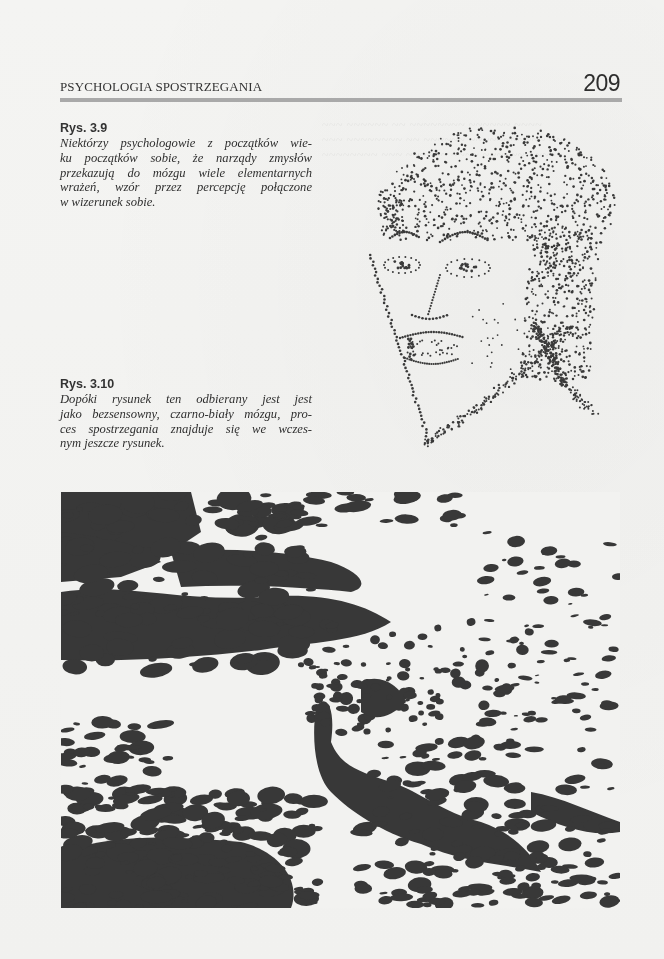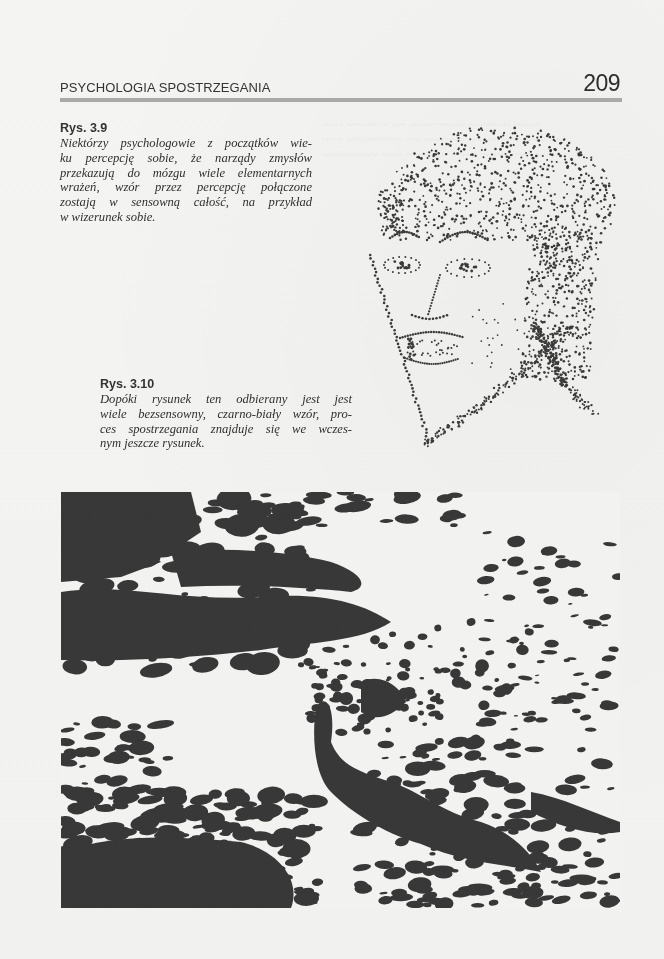--- a/index.html
+++ b/index.html
@@ -20,21 +20,21 @@
     position: absolute; color: rgba(0,0,0,0.06);
     font-family: "Liberation Serif", serif; font-size: 12px; line-height: 15px;
     left: 322px; top: 118px; width: 300px; white-space: pre; overflow: hidden;
     letter-spacing: 0.5px; filter: blur(0.4px);
   }
   .running-head {
     position: absolute; left: 60px; top: 78px; width: 562px; height: 24px;
   }
   .rh-title {
     position: absolute; left: 0; bottom: 7px;
-    font-family: Liberation Sans, sans-serif;
+    font-family: Liberation Serif, serif;
     font-size: 13px; letter-spacing: 0.1px; color: #333;
   }
   .rh-num {
     position: absolute; right: 2px; bottom: 5px;
     font-family: "Liberation Sans", "DejaVu Sans", sans-serif;
     font-size: 23px; color: #2e2e2e; letter-spacing: -0.5px;
   }
   .rh-rule {
     position: absolute; left: 0; right: 0; bottom: 0; height: 4px;
     background: #a9a9a9;
@@ -48,21 +48,21 @@
   }
   .cap-text {
     font-family: Liberation Serif, serif;
     font-style: italic; font-size: 12.6px; line-height: 14.8px; color: #2f2f2f;
     text-align: justify;
     margin-top: 0px;
   }
   .cap-text span { display: block; text-align: justify; text-align-last: justify; white-space: nowrap; }
   .cap-text span.last { text-align-last: left; }
   #cap1 { top: 121px; }
-  #cap2 { top: 377px; margin-left: 40px; }
+  #cap2 { top: 377px; }
   .face {
     position: absolute; left: 340px; top: 110px; width: 290px; height: 360px;
   }
   .dalmatian {
     position: absolute; left: 61px; top: 492px; width: 559px; height: 416px;
     background: #f2f2f0;
     overflow: hidden;
   }
 </style>
 </head>
@@ -77,33 +77,32 @@
   <div class="running-head">
     <span class="rh-title">PSYCHOLOGIA SPOSTRZEGANIA</span>
     <span class="rh-num">209</span>
     <div class="rh-rule"></div>
   </div>
 
   <div class="caption" id="cap1">
     <div class="cap-label">Rys. 3.9</div>
     <div class="cap-text">
       <span>Niektórzy psychologowie z początków wie-</span>
-      <span>ku percepcję sobie, że narządy zmysłów</span>
+      <span>ku początków sobie, że narządy zmysłów</span>
       <span>przekazują do mózgu wiele elementarnych</span>
       <span>wrażeń, wzór przez percepcję połączone</span>
-      <span>zostają w sensowną całość, na przykład</span>
       <span class="last">w wizerunek sobie.</span>
     </div>
   </div>
 
   <div class="caption" id="cap2">
     <div class="cap-label">Rys. 3.10</div>
     <div class="cap-text">
       <span>Dopóki rysunek ten odbierany jest jest</span>
-      <span>wiele bezsensowny, czarno-biały wzór, pro-</span>
+      <span>jako bezsensowny, czarno-biały mózgu, pro-</span>
       <span>ces spostrzegania znajduje się we wczes-</span>
       <span class="last">nym jeszcze rysunek.</span>
     </div>
   </div>
 
   <svg class="face" id="face-svg" viewBox="0 0 290 360">
       <g fill="#3a3a3a">
         <circle cx="270.3" cy="95.0" r="1.04"></circle>
         <circle cx="95.4" cy="85.6" r="1.28"></circle>
         <circle cx="162.7" cy="36.1" r="1.24"></circle>

